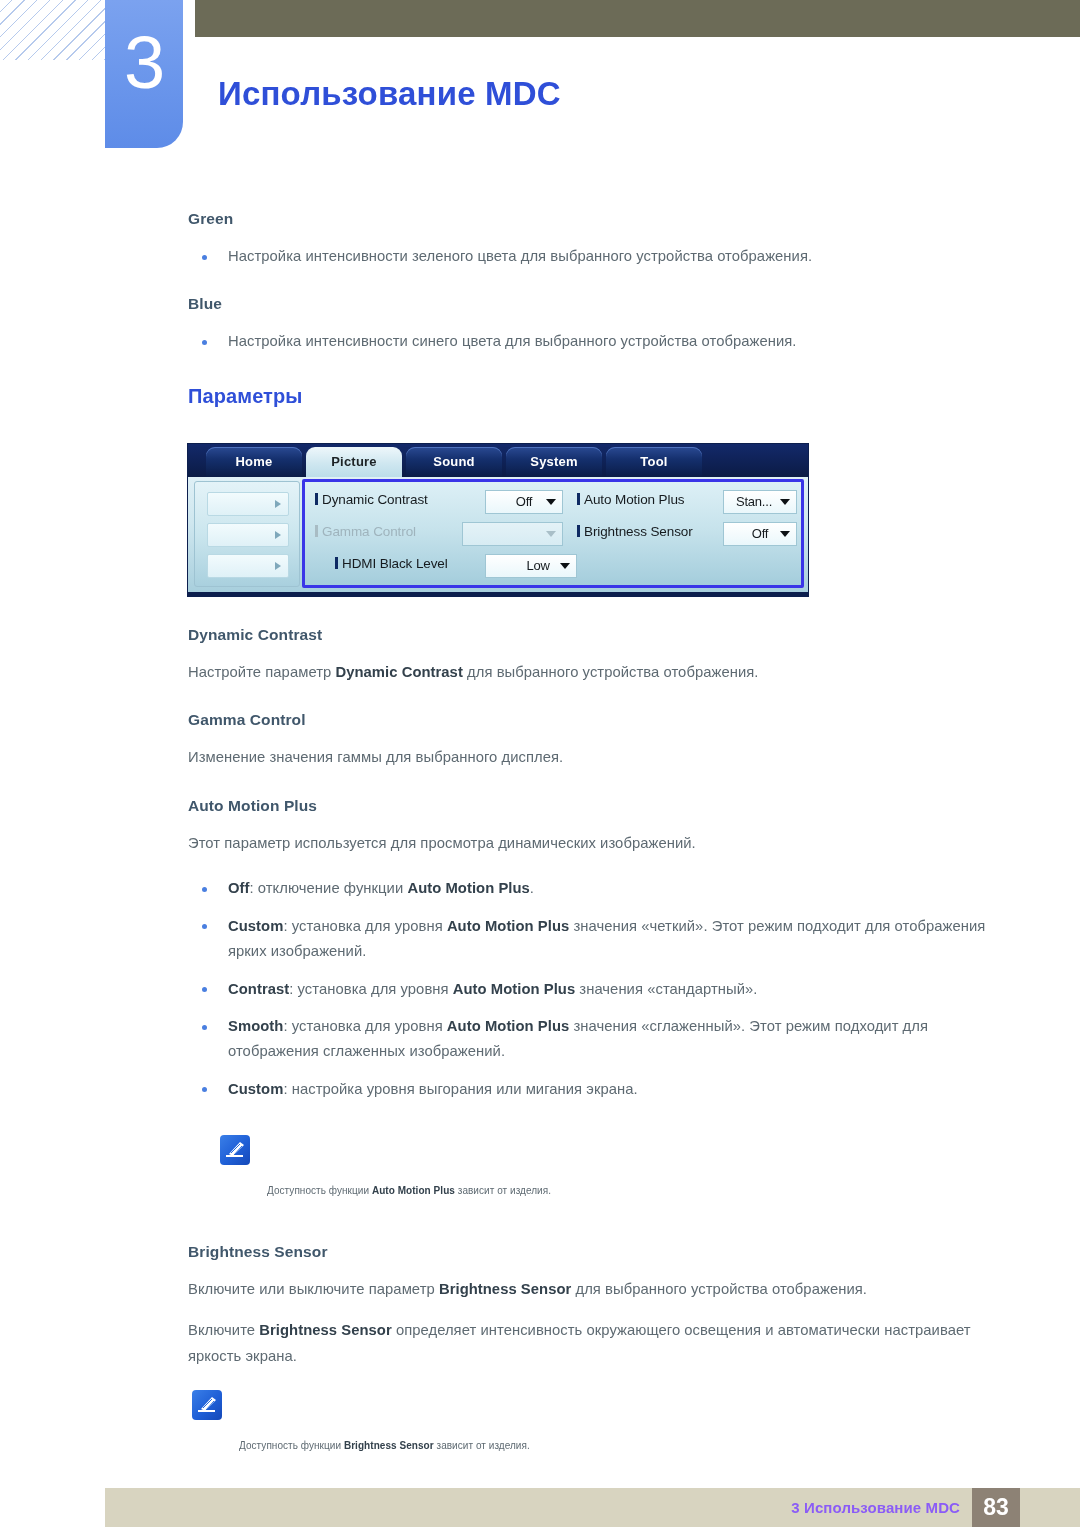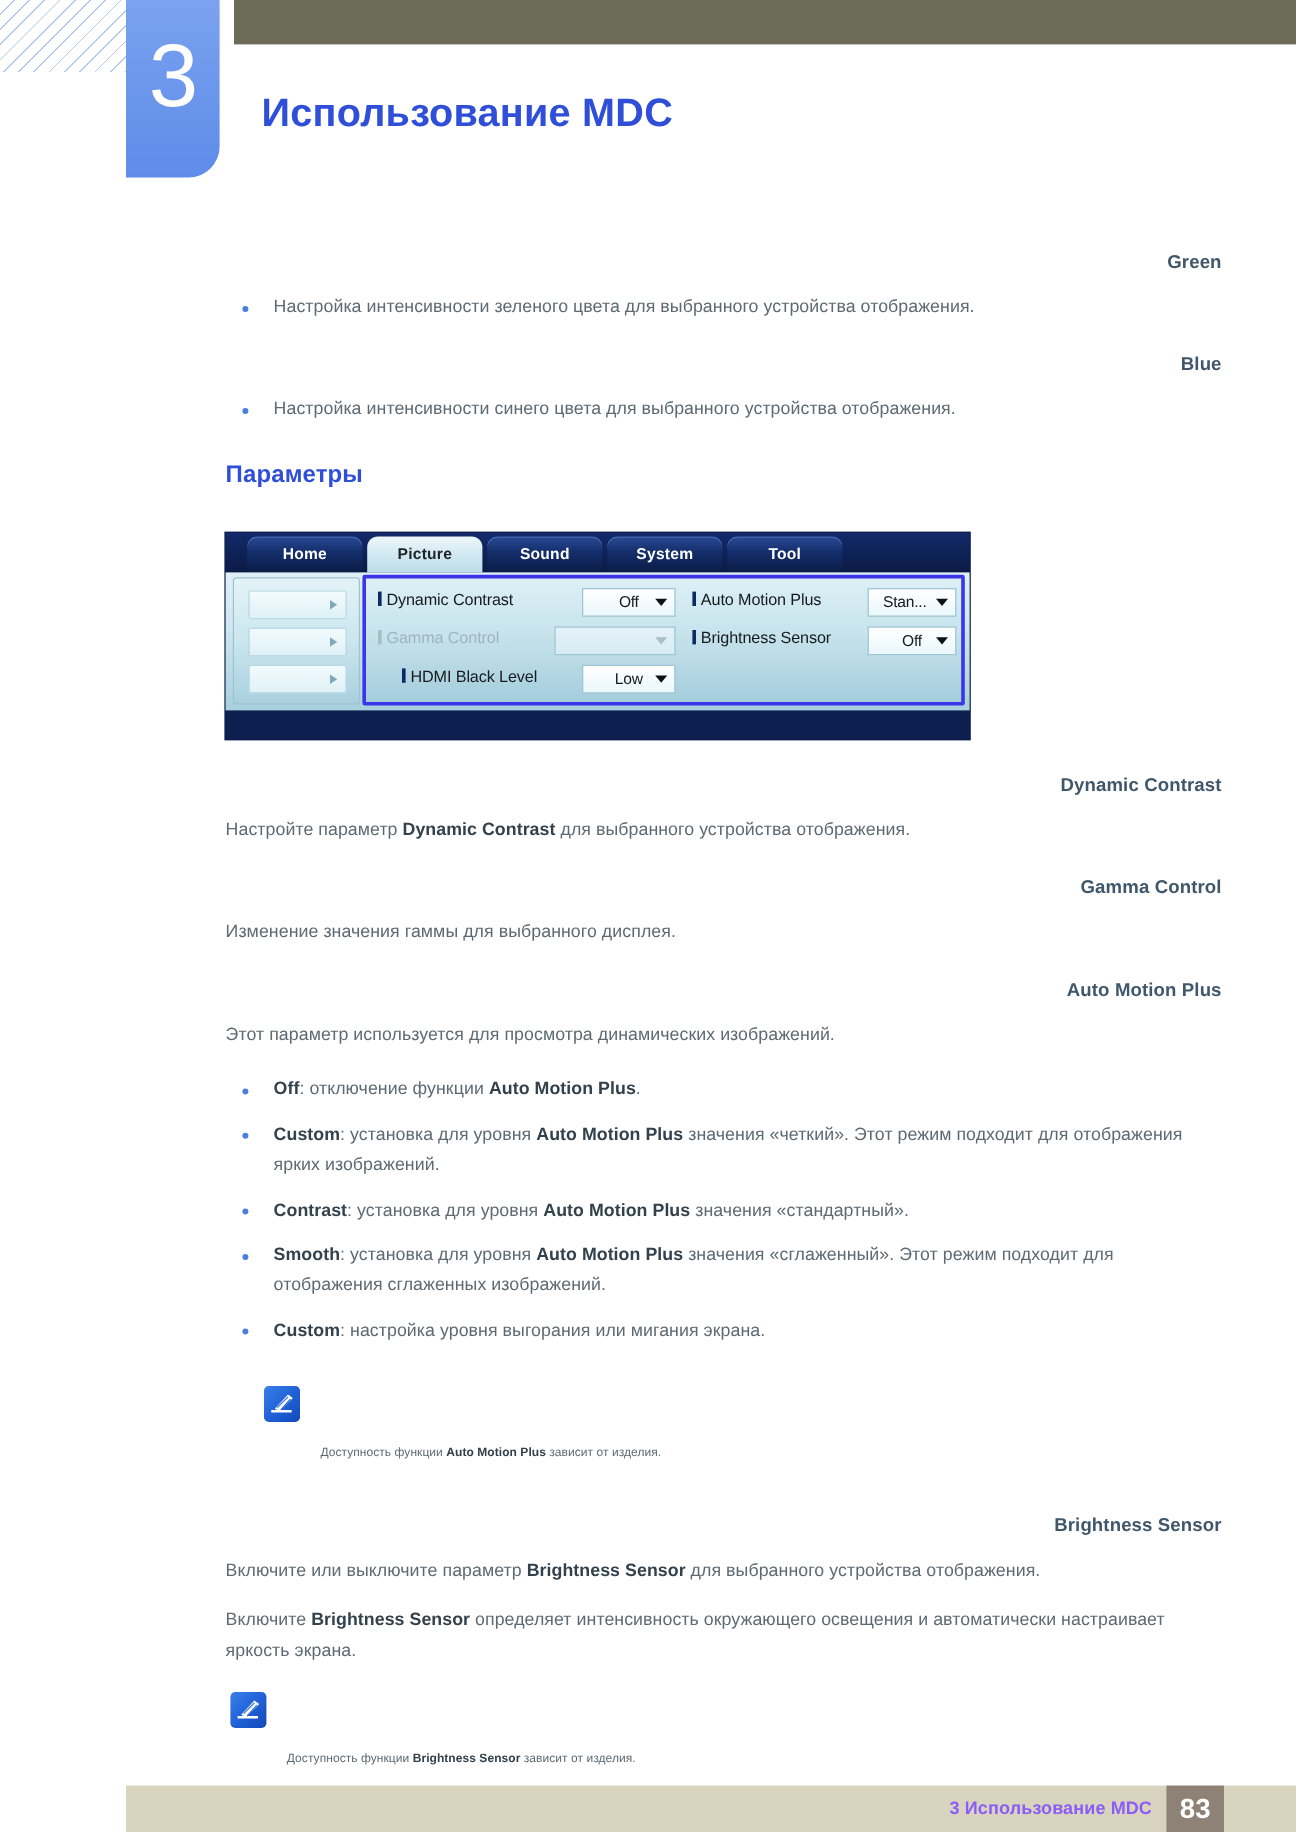--- a/index.html
+++ b/index.html
@@ -41,21 +41,20 @@
     white-space:nowrap;
     margin-top:39px;
   }
 
   
   .content{position:absolute;left:188px;top:210px;width:830px;}
 
   h3.sub{
     margin:0;color:#40576b;font-size:15.5px;font-weight:bold;
     letter-spacing:.1px;
-    text-align:right;
   }
   h3.ru{
     margin:0;color:#2f4fd8;font-size:20px;font-weight:bold;
     letter-spacing:.1px;
   }
   p.body{
     margin:0;color:#5e6a72;font-size:14.8px;line-height:1.72;
     letter-spacing:.05px;
   }
   p.body b, li.blt b{color:#33414c;font-weight:bold;}
@@ -83,21 +82,21 @@
   }
   .note-ico svg{position:absolute;left:0;top:0;}
   .note-txt{
     margin-left:17px;color:#5e6a72;font-size:10px;line-height:1.45;
     padding-top:4px;letter-spacing:.05px;margin-top:46px;
   }
   .note-txt b{color:#33414c;font-weight:bold;}
 
   
   .mdc{
-    position:relative;width:620px;height:172px;margin-left:0;
+    position:relative;width:620px;height:152px;margin-left:0;
     background:#0d1f4e;
     box-shadow:0 0 0 1px #0d1f4e;
   }
   .mdc-tabs{
     position:absolute;left:0;top:0;width:100%;height:33px;
     background:linear-gradient(180deg,#13296a 0%,#0b1b45 100%);
   }
   .tab{
     position:absolute;top:3px;height:30px;
     border-top-left-radius:9px;border-top-right-radius:9px;
@@ -232,21 +231,21 @@
           <span class="arw"></span>
         </div>
 
         <div class="row-lbl dim" style="left:10px;top:42px;"><span class="tick"></span><span>Gamma Control</span></div>
         <div class="combo dim" style="left:157px;top:40px;width:99px;">
           <span></span>
           <span class="arw"></span>
         </div>
 
         <div class="row-lbl" style="left:10px;top:74px;padding-left:20px;"><span class="tick"></span><span>HDMI Black Level</span></div>
-        <div class="combo" style="left:180px;top:72px;width:76px;">
+        <div class="combo" style="left:180px;top:72px;width:76px;padding-left:14px;">
           <span>Low</span>
           <span class="arw"></span>
         </div>
 
         <div class="row-lbl" style="left:272px;top:10px;"><span class="tick"></span><span>Auto Motion Plus</span></div>
         <div class="combo" style="left:418px;top:8px;width:72px;">
           <span style="margin-right:12px;">Stan...</span>
           <span class="arw"></span>
         </div>
 

